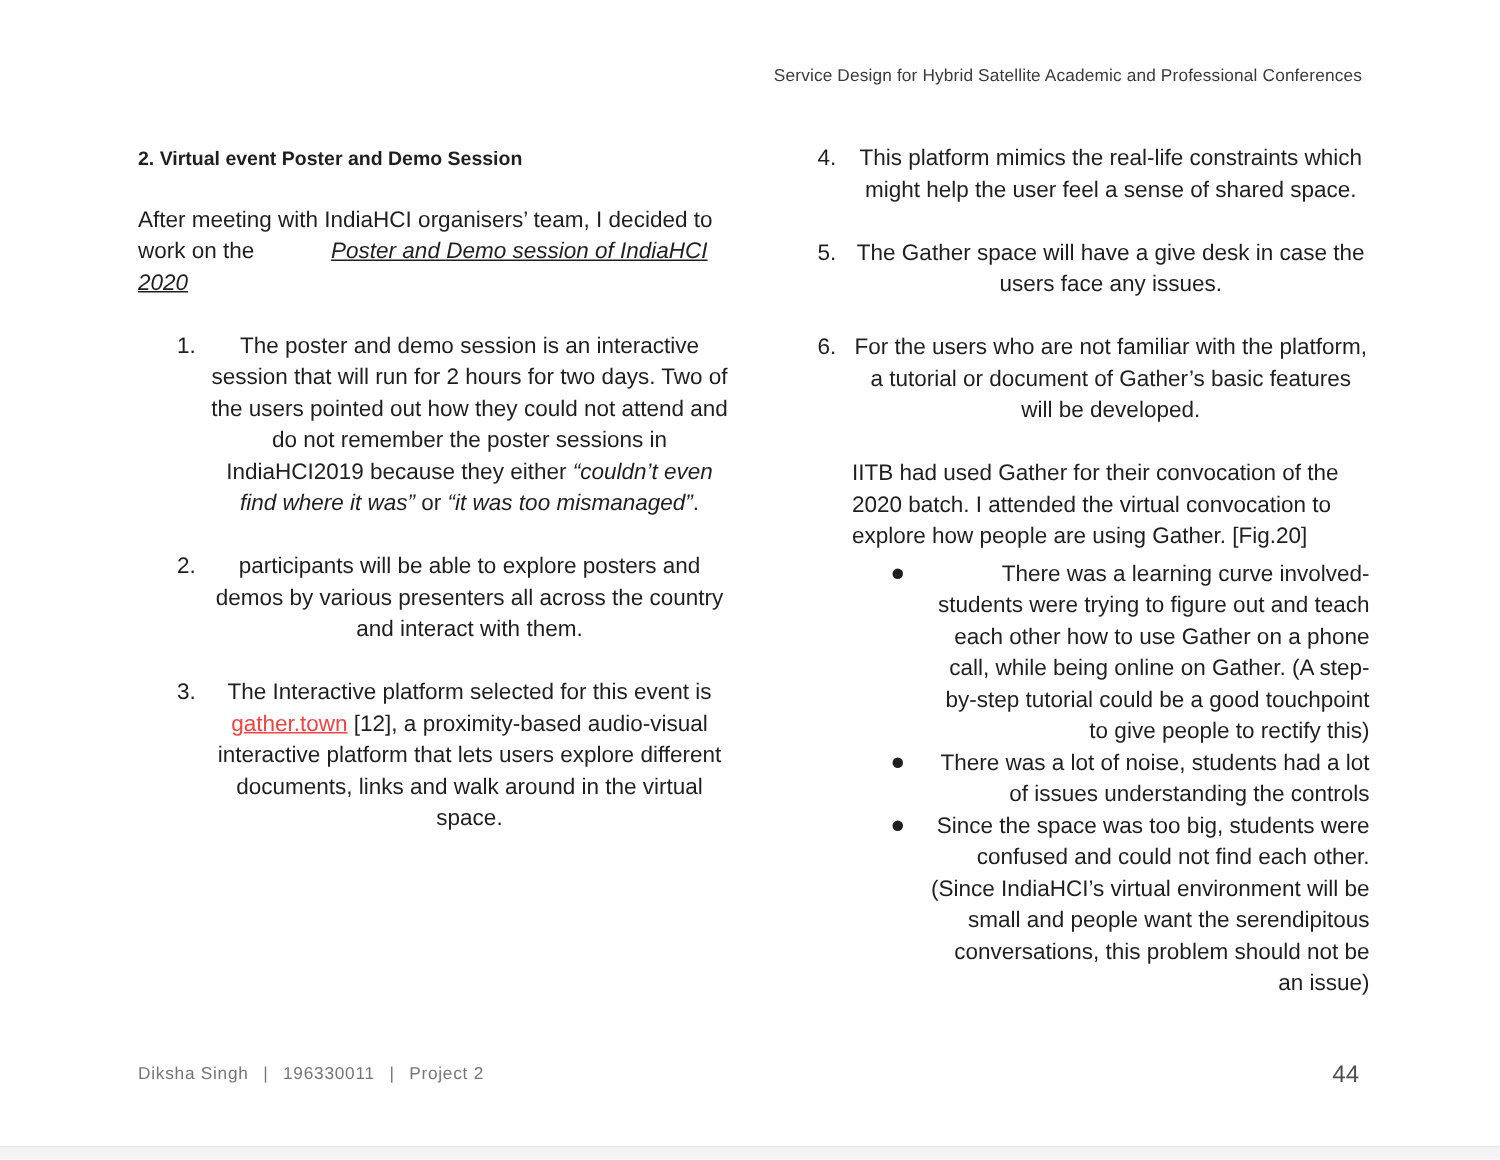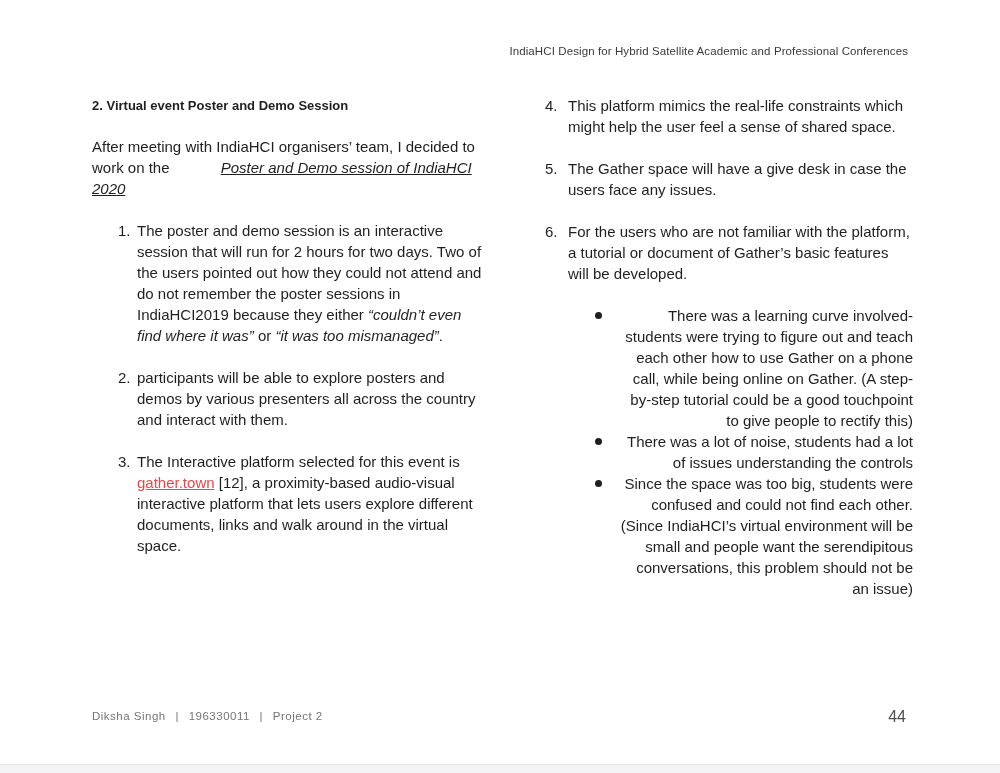--- a/index.html
+++ b/index.html
@@ -21,21 +21,21 @@
   .col-left  { position: absolute; left: 92px;  top: 95px; width: 397px; }
   .col-right { position: absolute; left: 545px; top: 95px; width: 368px; }
 
   .heading { font-size: 13px; font-weight: bold; margin: 0 0 20px 0; }
   .para { margin: 0 0 21px 0; }
 
   .olist-left { margin-left: 26px; }
   .li { display: flex; margin-bottom: 21px; }
   .olist-left .num { flex: 0 0 19px; }
   .olist-right .num { flex: 0 0 23px; }
-  .li .txt { flex: 1 1 auto; }
+  .li .txt { flex: 1 1 auto; text-align: center; }
 
   .para-indent { margin: 0 0 4px 23px; }
 
   .bullets { margin-left: 48px; }
   .bullet { display: flex; text-align: right; }
   .bullet .dot { flex: 0 0 24px; position: relative; }
   .bullet .dot::before {
     content: ""; position: absolute; left: 2px; top: 7px;
     width: 7px; height: 7px; border-radius: 50%; background: #1f1f1f;
   }
@@ -57,21 +57,21 @@
   .bottom-strip {
     position: absolute; left: 0; right: 0; bottom: 0; height: 8px;
     background: #f4f4f6; border-top: 1px solid #e9e9ec;
   }
 </style>
 </head>
 <body>
 
 <div class="page">
 
-  <div class="header-title">IndiaHCI Design for Hybrid Satellite Academic and Professional Conferences</div>
+  <div class="header-title">Service Design for Hybrid Satellite Academic and Professional Conferences</div>
 
   <div class="col col-left">
     <div class="heading">2. Virtual event Poster and Demo Session</div>
     <p class="para"><span>After meeting with IndiaHCI organisers’ team, I decided to work on the </span><span class="iu">Poster and Demo session of IndiaHCI 2020</span></p>
     <div class="olist olist-left">
   <div class="li">
     <span class="num">1.</span>
     <span class="txt"><span>The poster and demo session is an interactive session that will run for 2 hours for two days. Two of the users pointed out how they could not attend and do not remember the poster sessions in IndiaHCI2019 because they either </span><span class="i">“couldn’t even find where it was”</span><span> or </span><span class="i">“it was too mismanaged”</span><span>.</span></span>
   </div>
 
@@ -97,20 +97,21 @@
   <div class="li">
     <span class="num">5.</span>
     <span class="txt"><span>The Gather space will have a give desk in case the users face any issues.</span></span>
   </div>
 
   <div class="li">
     <span class="num">6.</span>
     <span class="txt"><span>For the users who are not familiar with the platform, a tutorial or document of Gather’s basic features will be developed.</span></span>
   </div>
 </div>
+    <p class="para-indent">IITB had used Gather for their convocation of the 2020 batch. I attended the virtual convocation to explore how people are using Gather. [Fig.20]</p>
     <div class="bullets">
   <div class="bullet">
     <span class="dot"></span>
     <span class="txt">There was a learning curve involved- students were trying to figure out and teach each other how to use Gather on a phone call, while being online on Gather. (A step-by-step tutorial could be a good touchpoint to give people to rectify this)</span>
   </div>
 
   <div class="bullet">
     <span class="dot"></span>
     <span class="txt">There was a lot of noise, students had a lot of issues understanding the controls</span>
   </div>

